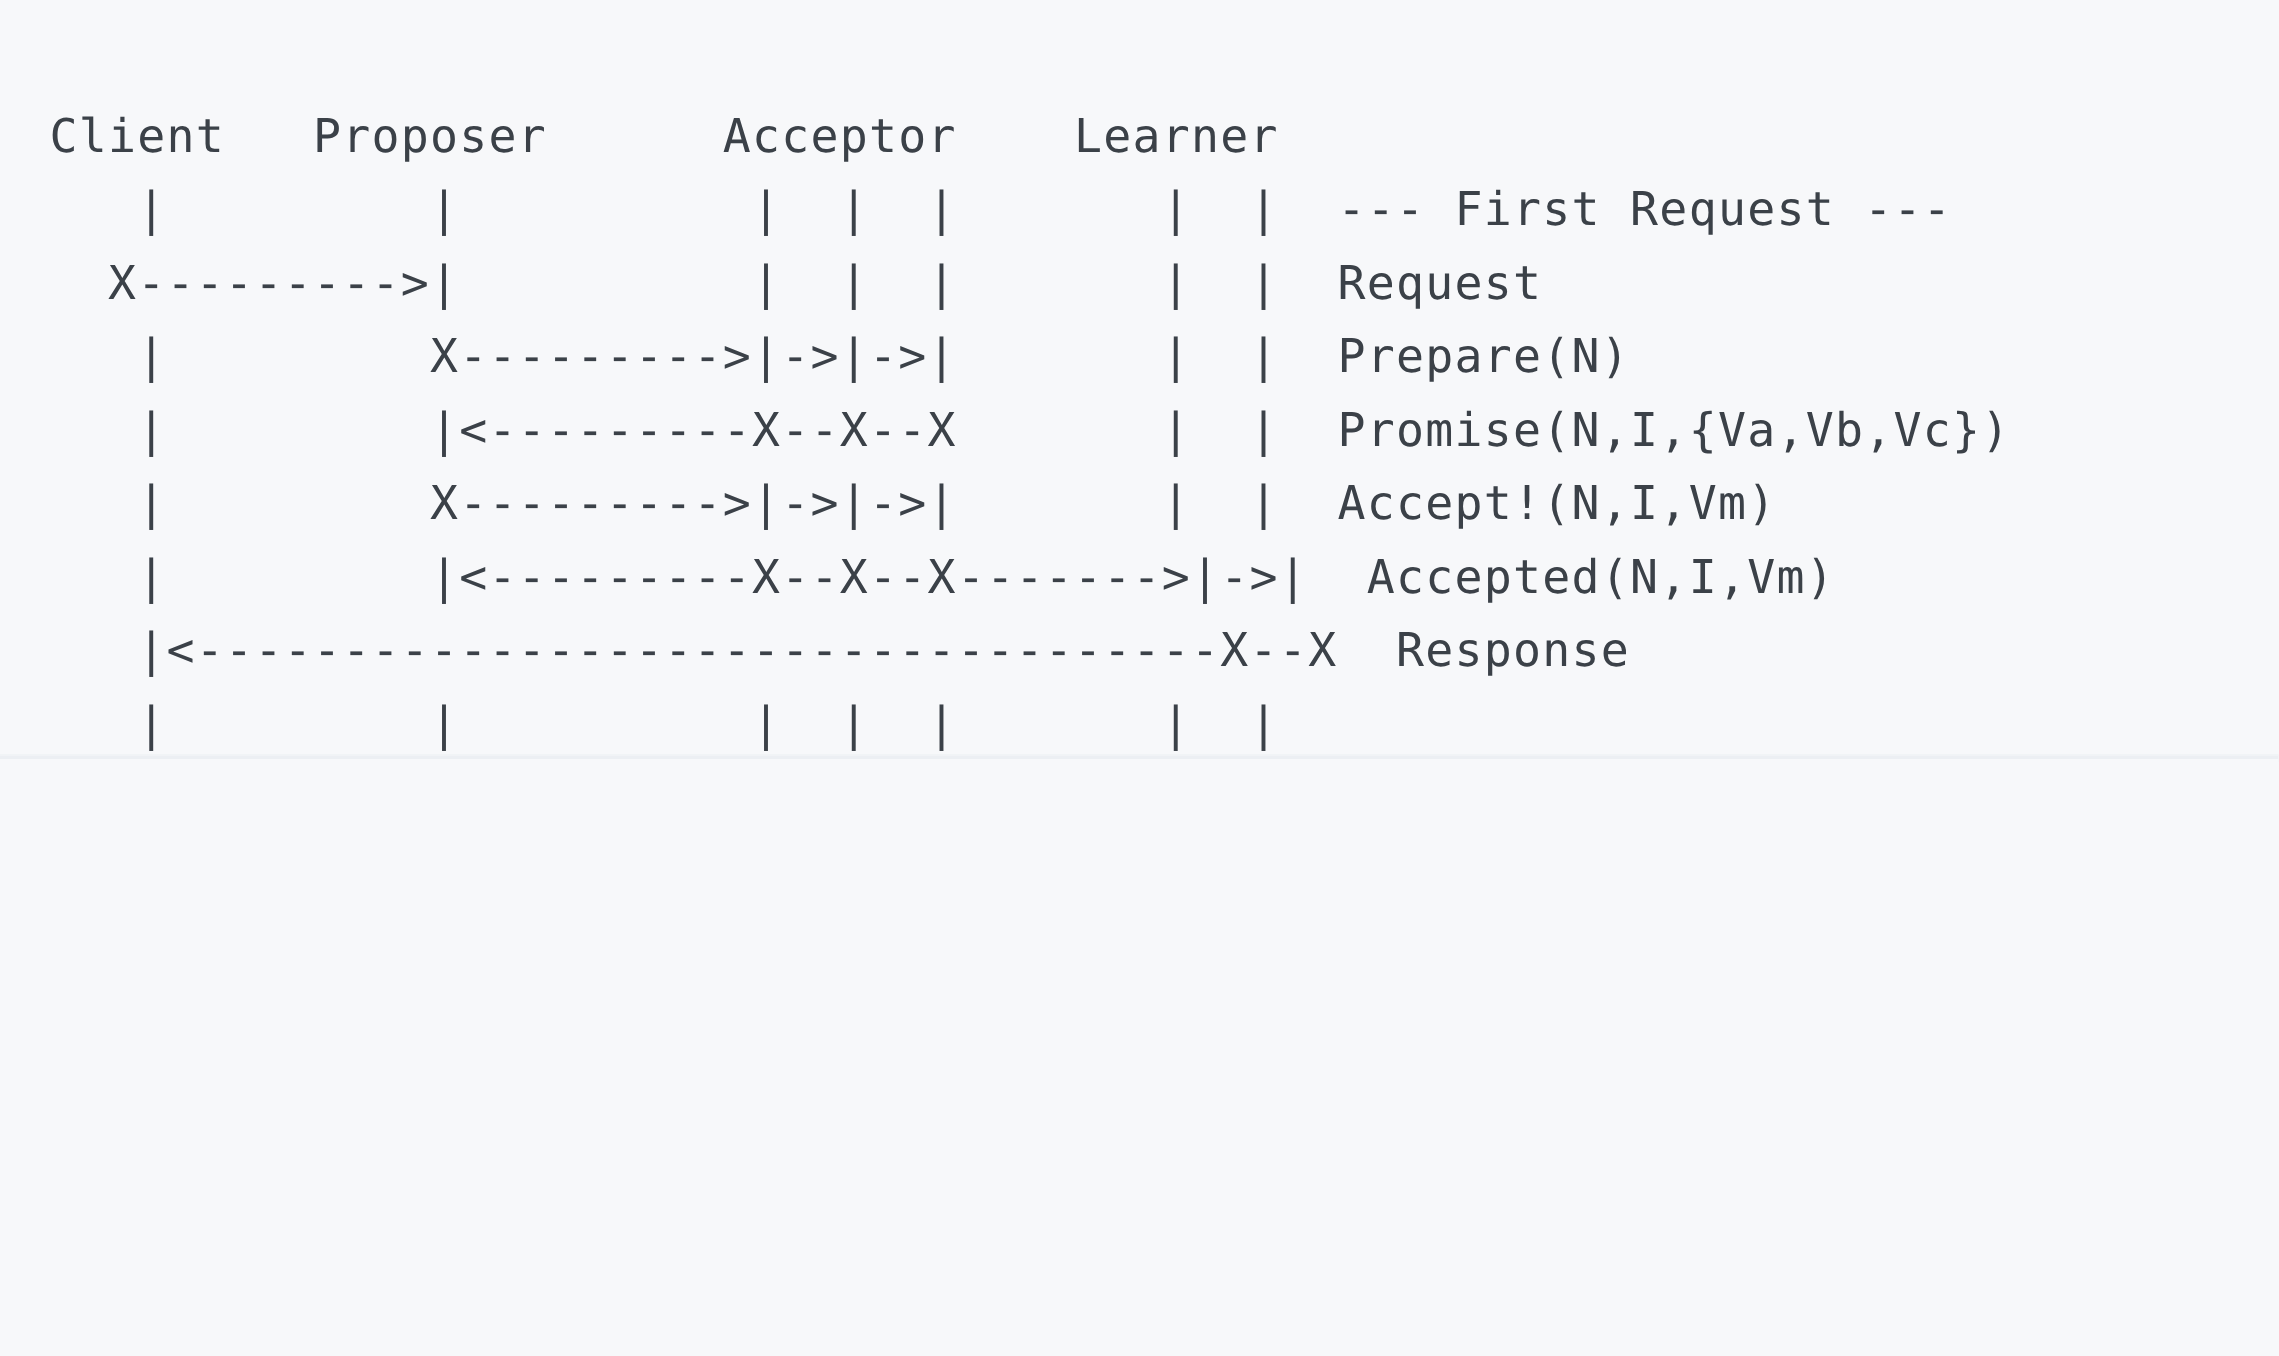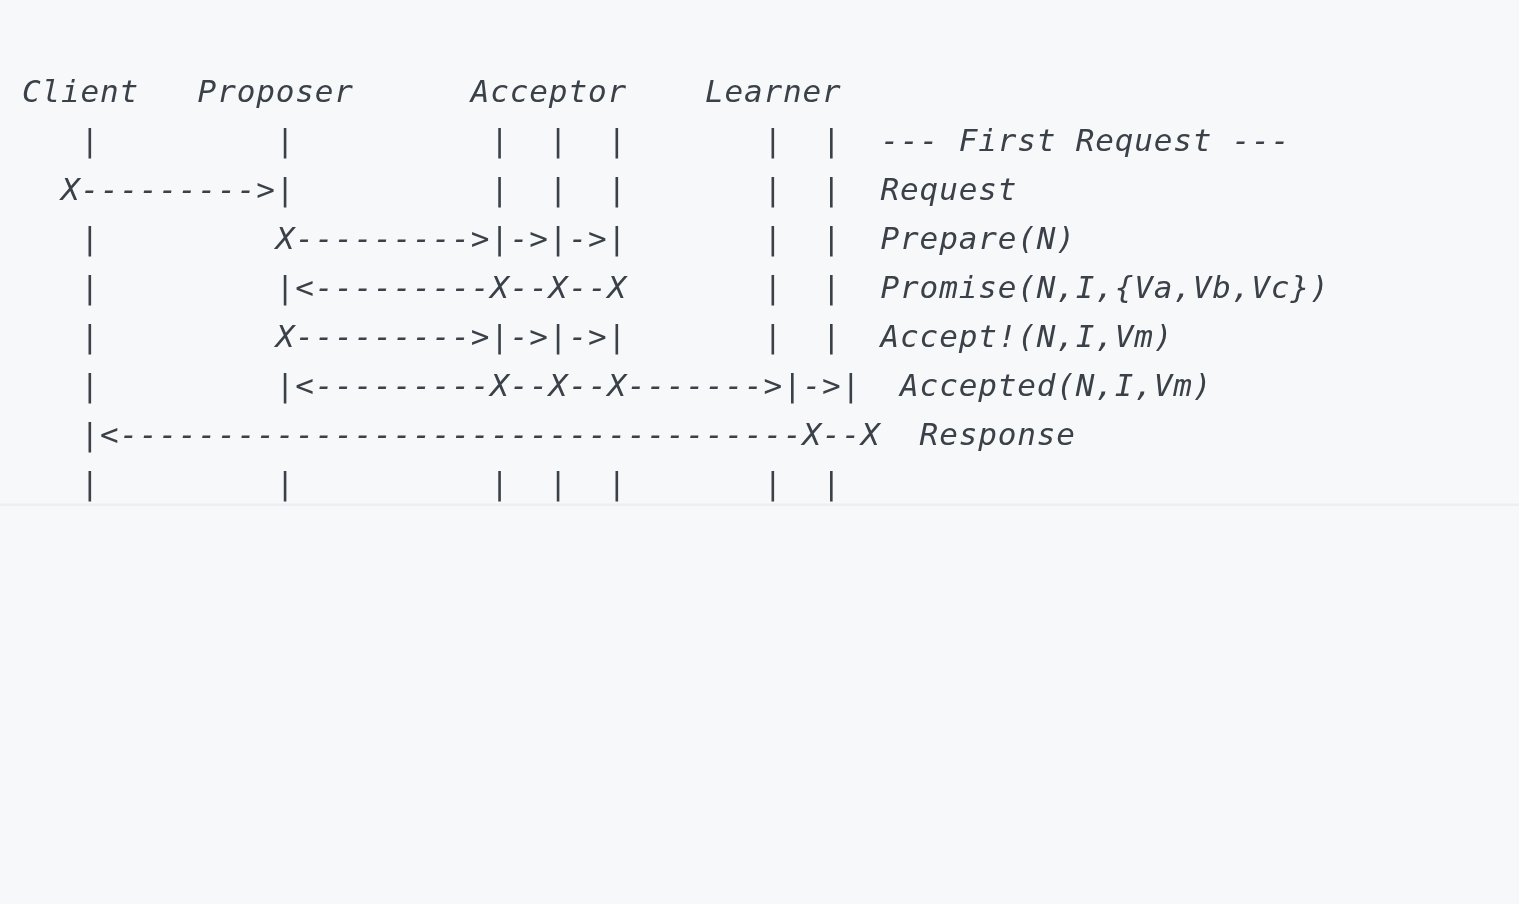--- a/index.html
+++ b/index.html
@@ -51,21 +51,21 @@
   .ascii {
     position: absolute;
     white-space: pre;
     font-family: "DejaVu Sans Mono", "Liberation Mono", monospace;
     font-size: 31px;
     line-height: 49px;
     letter-spacing: 0.85px;
     color: #3b4148;
     -webkit-font-smoothing: antialiased;
   }
-  #ascii-first      { left: 22px; top: 36px; font-style: italic; }
+  #ascii-first      { left: 33px; top: 36px; }
 </style>
 </head>
 <body>
 
 <div class="screen">
 
   <div class="edge-band"></div>
 
   <div class="panel" id="panel-first">
     <pre class="ascii" id="ascii-first">Client   Proposer      Acceptor    Learner

